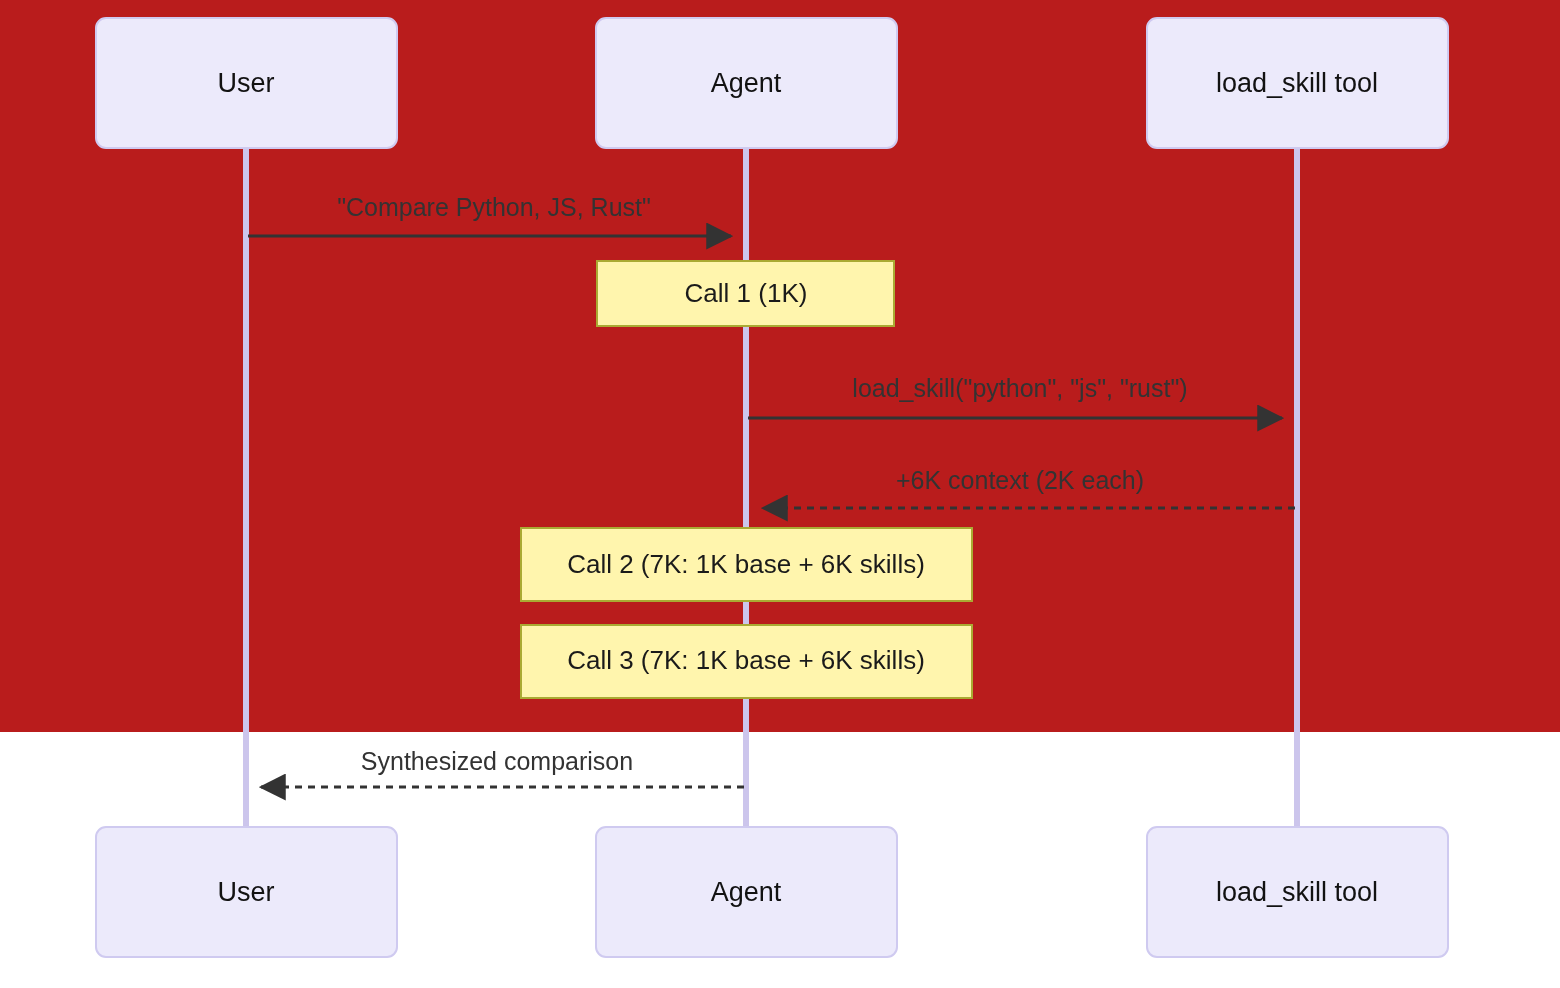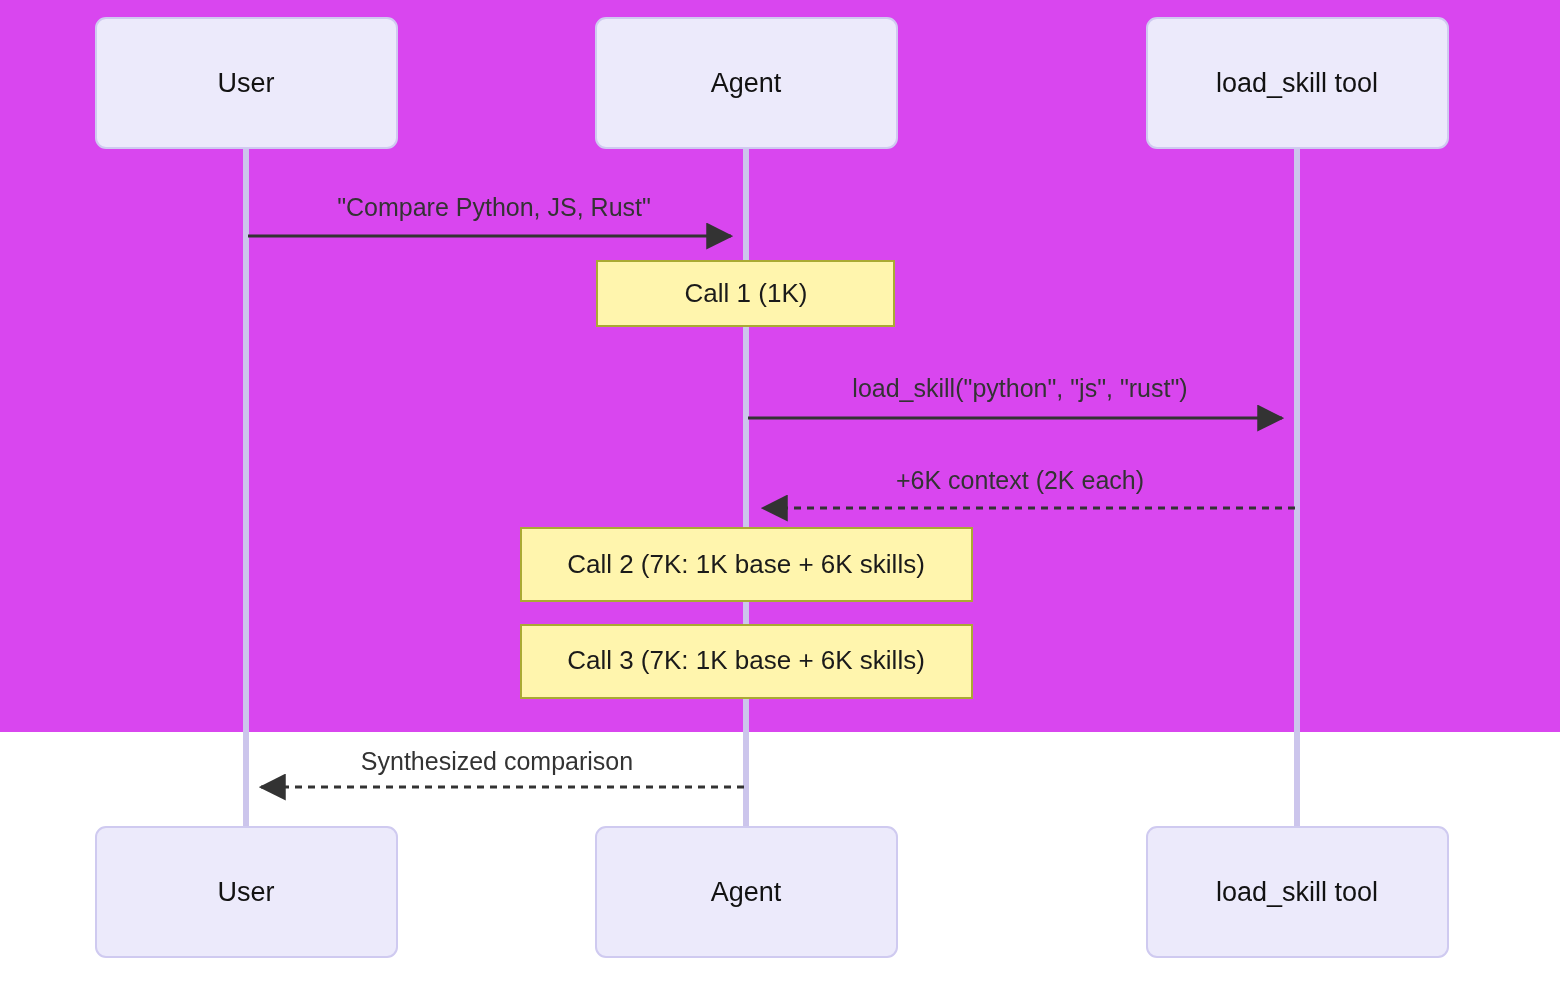--- a/index.html
+++ b/index.html
@@ -10,21 +10,21 @@
   body {
     width: 1560px;
     height: 988px;
     overflow: hidden;
     font-family: "Liberation Sans", "DejaVu Sans", sans-serif;
   }
   #diagram-root {
     position: relative;
     width: 1560px;
     height: 732px;
-    background: #d946ef;
+    background: #b91c1c;
   }
   svg.seq {
     display: block;
     width: 1560px;
     height: 988px;
   }
   .actor-box {
     fill: #ECEAFB;
     stroke: #CFCAF0;
     stroke-width: 2;

